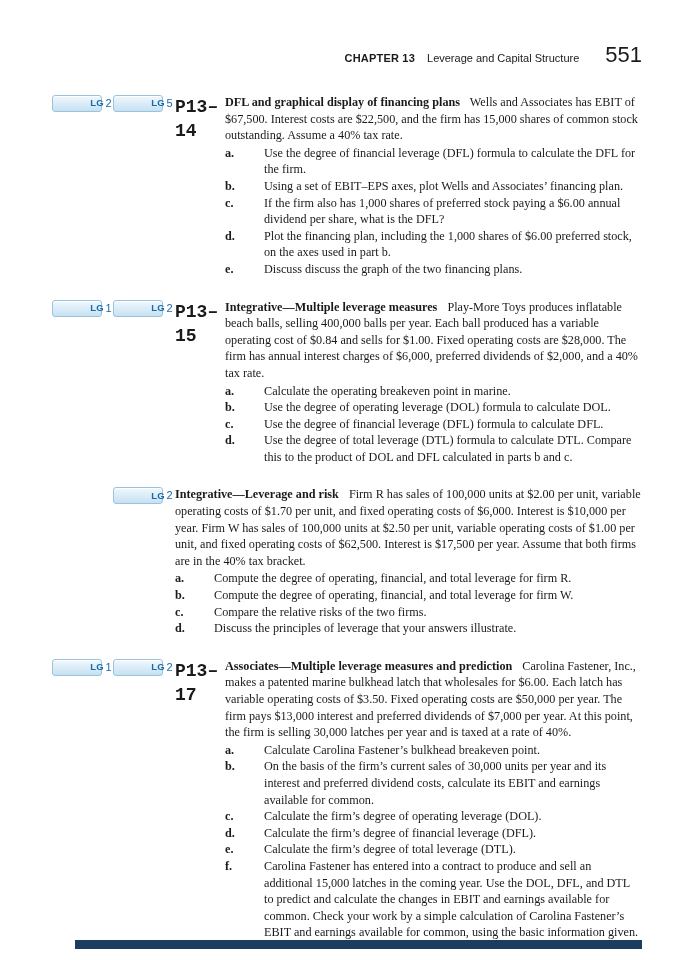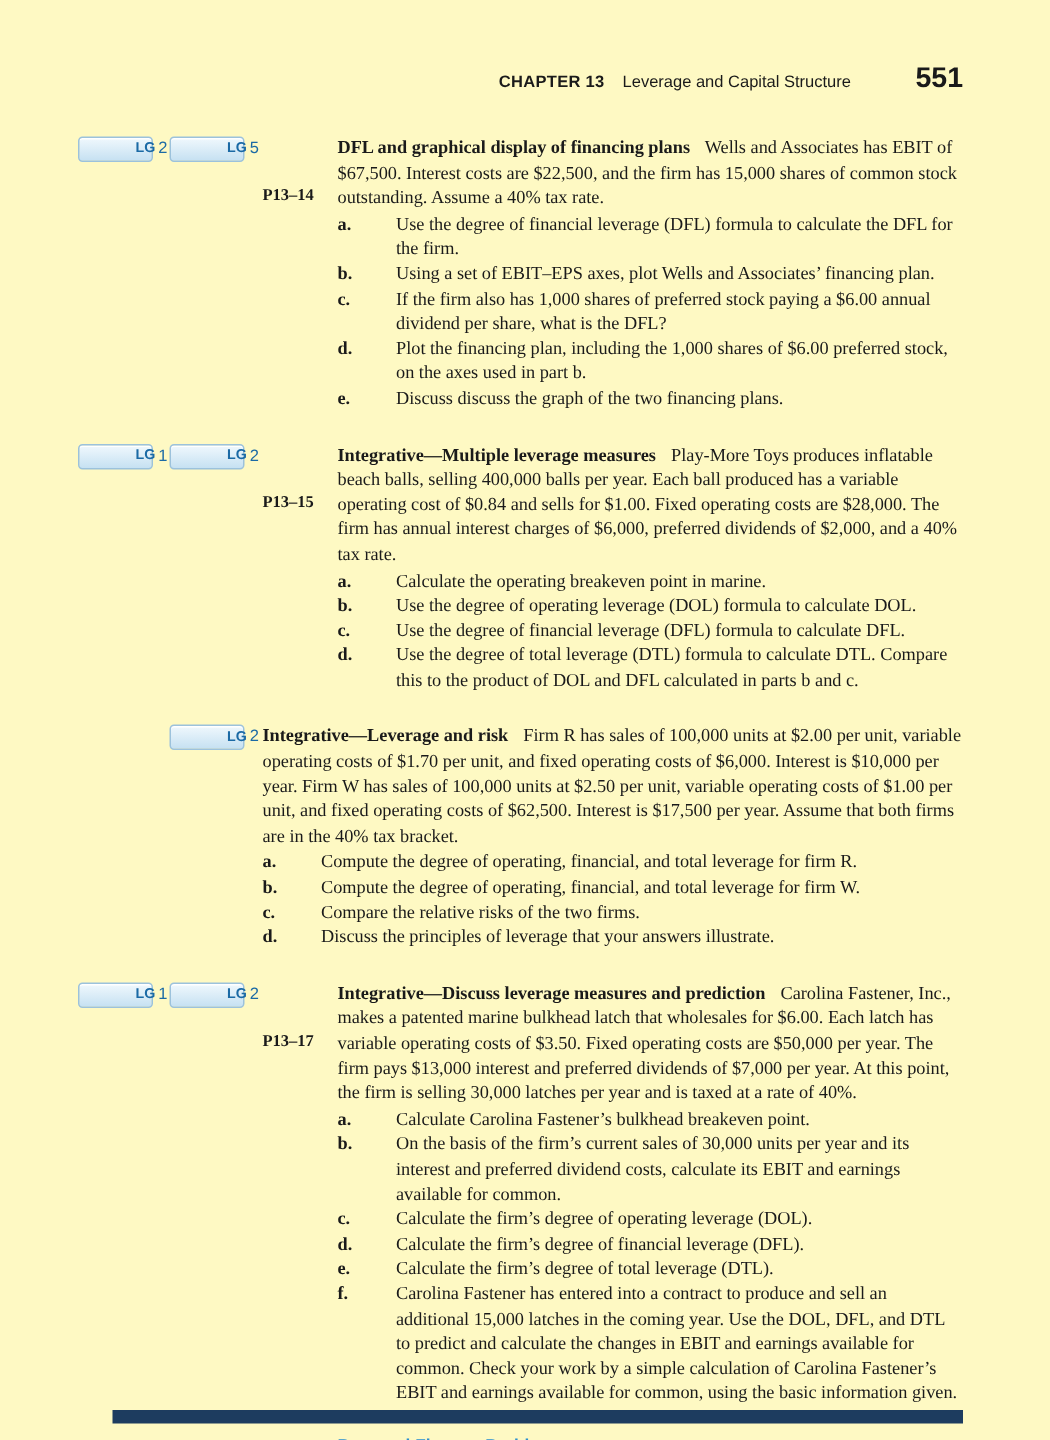--- a/index.html
+++ b/index.html
@@ -1,44 +1,44 @@
 <!DOCTYPE html>
 <html><head>
 <meta charset="utf-8">
 <style>
   * { margin:0; padding:0; box-sizing:border-box; }
   html,body { background:#ededed; }
   body { font-family:"Liberation Serif", serif; }
   .page {
-    width:700px; height:960px; background:#fef9c3; position:relative;
+    width:700px; height:960px; background:#ffffff; position:relative;
     margin:0 auto; padding:42px 58px 0 75px; overflow:hidden;
     color:#1a1a1a;
   }
   .header {
     display:flex; justify-content:flex-end; align-items:baseline;
     margin-bottom:26px; font-family:"Liberation Sans", sans-serif;
   }
   .chapter-label { font-weight:bold; font-size:11px; letter-spacing:.2px; }
   .chapter-title { font-size:11px; margin-left:12px; }
-  .page-number { font-weight:bold; font-size:19px; margin-left:43px; font-family:"Liberation Sans", sans-serif; }
+  .page-number { font-weight:normal; font-size:22px; margin-left:26px; font-family:"Liberation Sans", sans-serif; }
 
   .problem { display:flex; margin-bottom:21px; font-size:12.2px; line-height:1.36; }
   .gutter { width:88px; flex:none; display:flex; justify-content:flex-end; gap:11px; margin-right:12px; padding-top:1px; }
   .lg-badge {
     width:34px; height:17px; flex:none;
     background:linear-gradient(#f0f8fd,#c6e1f2);
     border:1px solid #9cc2dc; border-radius:3px;
     display:flex; align-items:center; justify-content:center; gap:2px;
     font-family:"Liberation Sans", sans-serif; color:#1b6aa5;
     box-shadow:inset 0 1px 0 #ffffff;
     padding-left:48px;
   }
   .lg-text { font-weight:bold; font-size:9.5px; }
   .lg-num { font-size:11px; }
-  .pid { width:50px; flex:none; font-family:Liberation Serif, serif; font-weight:bold; font-size:11px; padding-top:1px;margin-top:32px; }
+  .pid { width:50px; flex:none; font-family:Liberation Mono, monospace; font-weight:bold; font-size:18px; padding-top:1px; }
   .content { flex:1; }
   .title { font-weight:bold; margin-right:7px; }
   .items { margin-top:1px; }
   .item { display:flex; }
   .item .letter { width:19px; flex:none; font-weight:bold; }
   .item .itext { flex:1;margin-left:20px; }
 
   .pf-heading {
     font-family:"Liberation Sans", sans-serif; font-weight:bold;
     color:#2a8fd0; font-size:11.5px; margin:0 0 10px 150px;
@@ -176,21 +176,21 @@
           <span class="lg-num">1</span>
         </span>
       <span class="lg-badge">
           <span class="lg-text">LG</span>
           <span class="lg-num">2</span>
         </span>
     </div>
     <div class="pid">P13–17</div>
     <div class="content">
       <p class="intro">
-        <span class="title">Integrative—Discuss leverage measures and prediction</span>
+        <span class="title">Associates—Multiple leverage measures and prediction</span>
         <span>Carolina Fastener, Inc., makes a patented marine bulkhead latch that wholesales for $6.00. Each latch has variable operating costs of $3.50. Fixed operating costs are $50,000 per year. The firm pays $13,000 interest and preferred dividends of $7,000 per year. At this point, the firm is selling 30,000 latches per year and is taxed at a rate of 40%.</span>
       </p>
       <div class="items">
         <div class="item">
             <span class="letter">a.</span>
             <span class="itext">Calculate Carolina Fastener’s bulkhead breakeven point.</span>
           </div>
         <div class="item">
             <span class="letter">b.</span>
             <span class="itext">On the basis of the firm’s current sales of 30,000 units per year and its interest and preferred dividend costs, calculate its EBIT and earnings available for common.</span>

